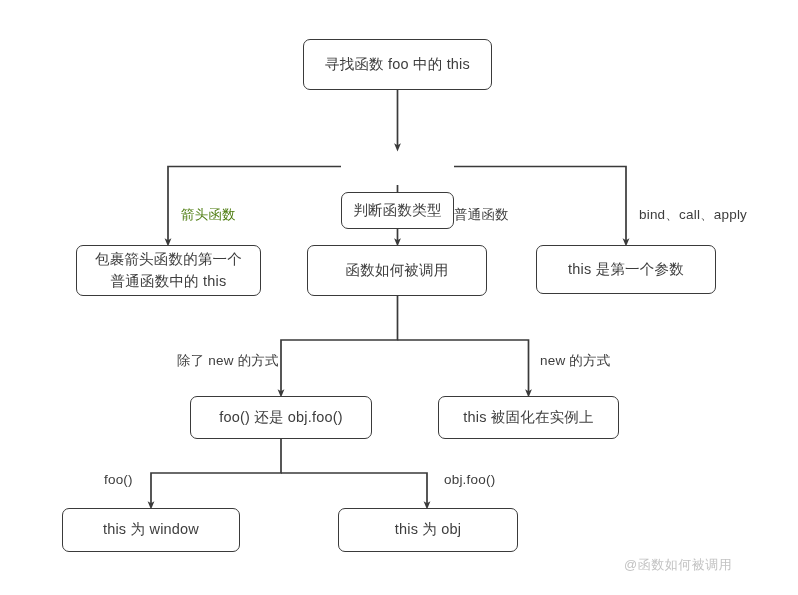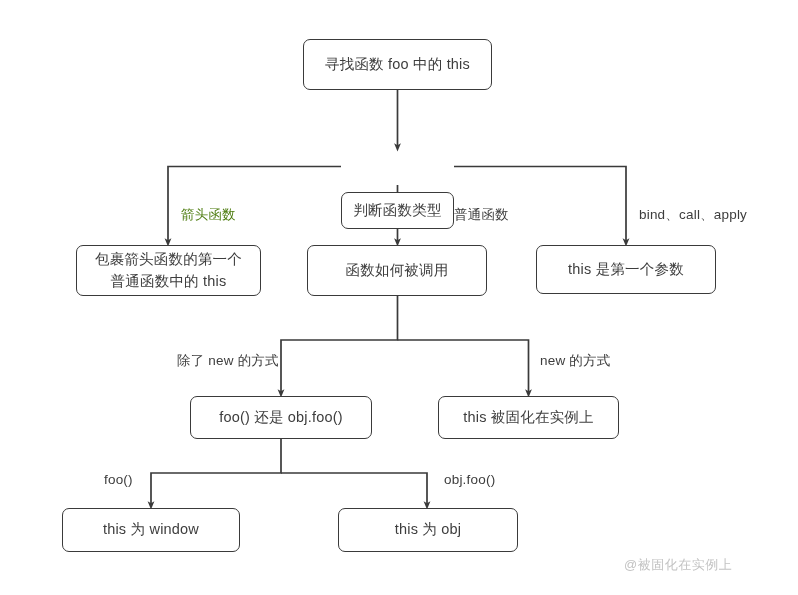--- a/index.html
+++ b/index.html
@@ -116,15 +116,15 @@
   <div id="label-layer">
       <div class="edge-label" style="left: 181px; top: 206px; color: #4d7c0f;">箭头函数</div>
       <div class="edge-label" style="left: 410px; top: 206px; color: rgb(61, 61, 61); margin-left: 44px;">普通函数</div>
       <div class="edge-label" style="left: 639px; top: 206px; color: rgb(61, 61, 61);">bind、call、apply</div>
       <div class="edge-label" style="left: 153px; top: 352px; color: rgb(61, 61, 61); padding-left: 24px;">除了 new 的方式</div>
       <div class="edge-label" style="left: 540px; top: 352px; color: rgb(61, 61, 61);">new 的方式</div>
       <div class="edge-label" style="left: 104px; top: 472px; color: rgb(61, 61, 61);">foo()</div>
       <div class="edge-label" style="left: 444px; top: 472px; color: rgb(61, 61, 61);">obj.foo()</div>
     </div>
 
-  <div class="watermark" style="left: 624px; top: 556px;">@被固化在实例上</div>
+  <div class="watermark" style="left: 624px; top: 556px;">@函数如何被调用</div>
 
 </div>
 
 </body></html>

